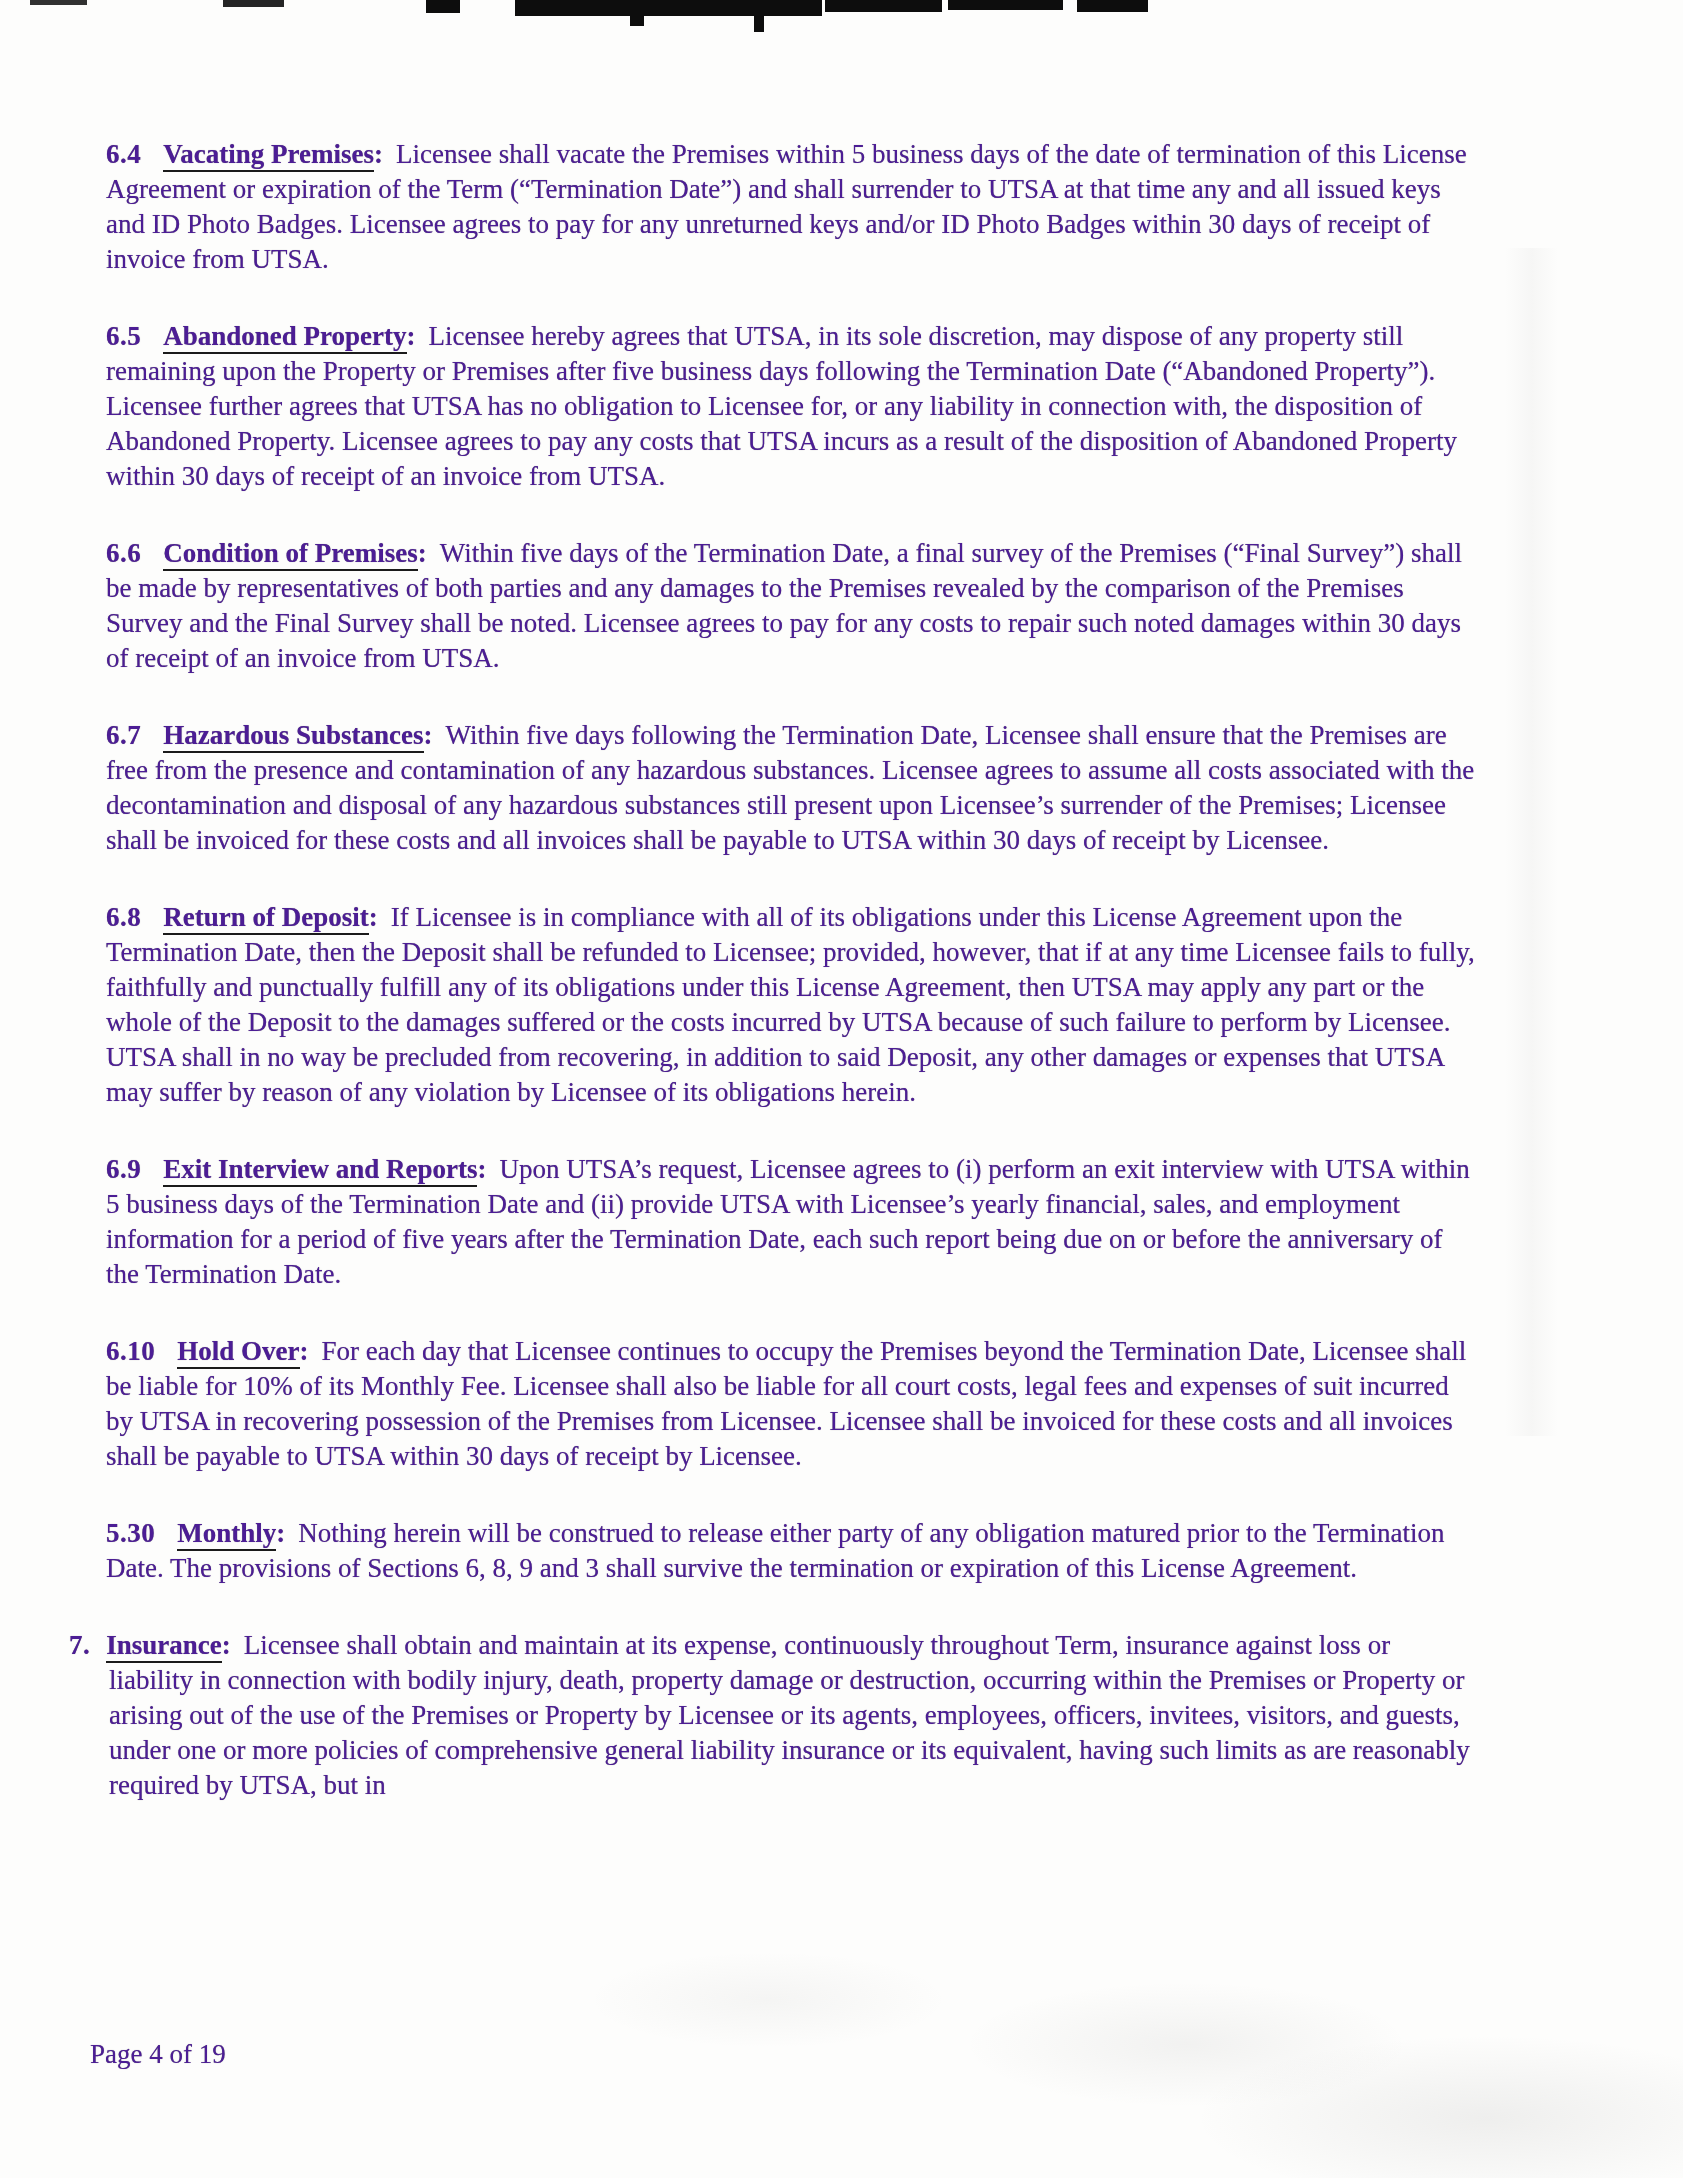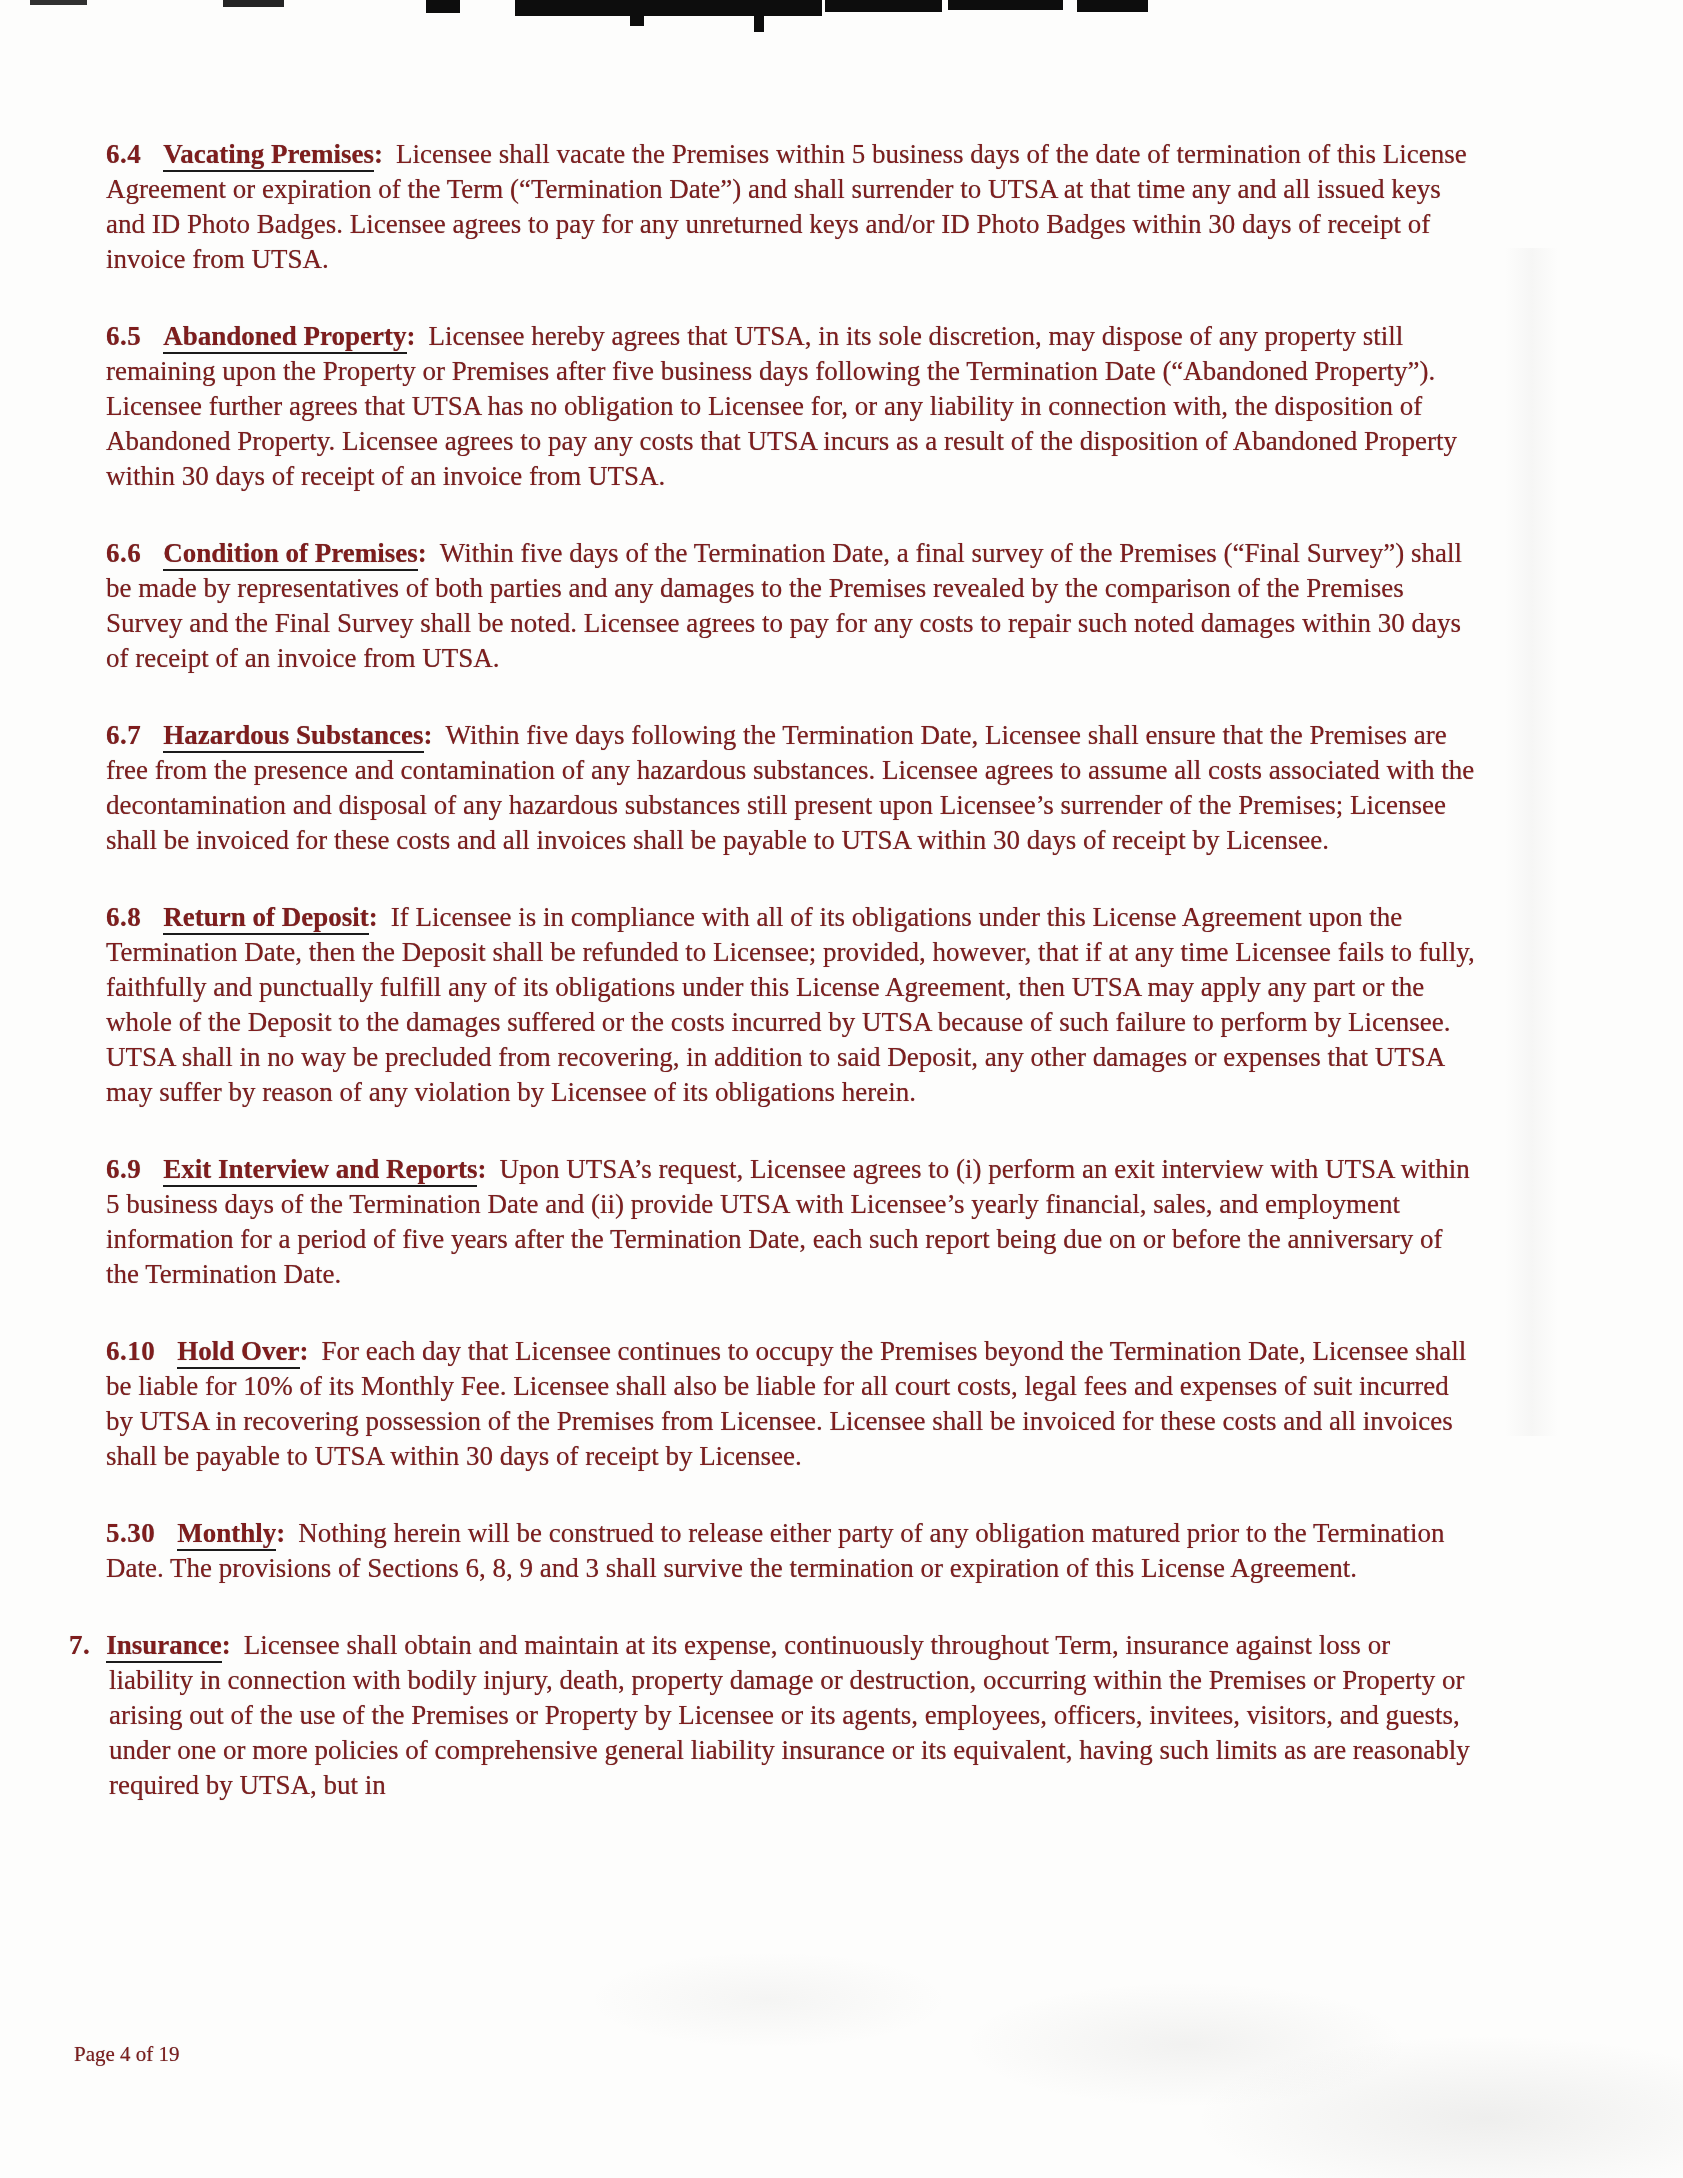--- a/index.html
+++ b/index.html
@@ -3,21 +3,21 @@
 <meta charset="utf-8">
 <style>
   html, body { margin: 0; padding: 0; background: #e8e8e8; }
   .page {
     position: relative;
     width: 1683px;
     height: 2178px;
     background: #fdfdfc;
     overflow: hidden;
     font-family: "Liberation Serif", "DejaVu Serif", serif;
-    color: #7f1d1d;
+    color: #4c1d95;
   }
 
   
   .scan-bar { position: absolute; top: 0; left: 0; width: 100%; height: 34px; }
   .scan-bar .seg { position: absolute; top: 0; background: #0d0d0d; }
   .seg.s1 { left: 30px;  width: 57px;  height: 5px;  opacity: .85; }
   .seg.s2 { left: 223px; width: 61px;  height: 7px;  opacity: .9; }
   .seg.s3 { left: 426px; width: 34px;  height: 13px; }
   .seg.s4 { left: 515px; width: 307px; height: 16px; }
   .seg.s5 { left: 630px; width: 14px;  height: 26px; }
@@ -57,23 +57,23 @@
   }
   p.section .colon { font-weight: bold; }
   p.section .body { margin-left: 13px; }
 
   
   p.section.top-level { margin-left: 3px; text-indent: -40px; margin-bottom: 8px; }
   p.section.top-level .num { margin-right: 16px; }
 
   .footer {
     position: absolute;
-    left: 74px;
+    left: 90px;
     top: 2037px;
-    font-size: 21px;
+    font-size: 27px;
     line-height: 35px;
     text-shadow: 0 0 0.7px rgba(20,20,20,0.55);
   }
 </style>
 </head>
 <body>
 
 <div class="page">
 
   <div class="scan-bar">

